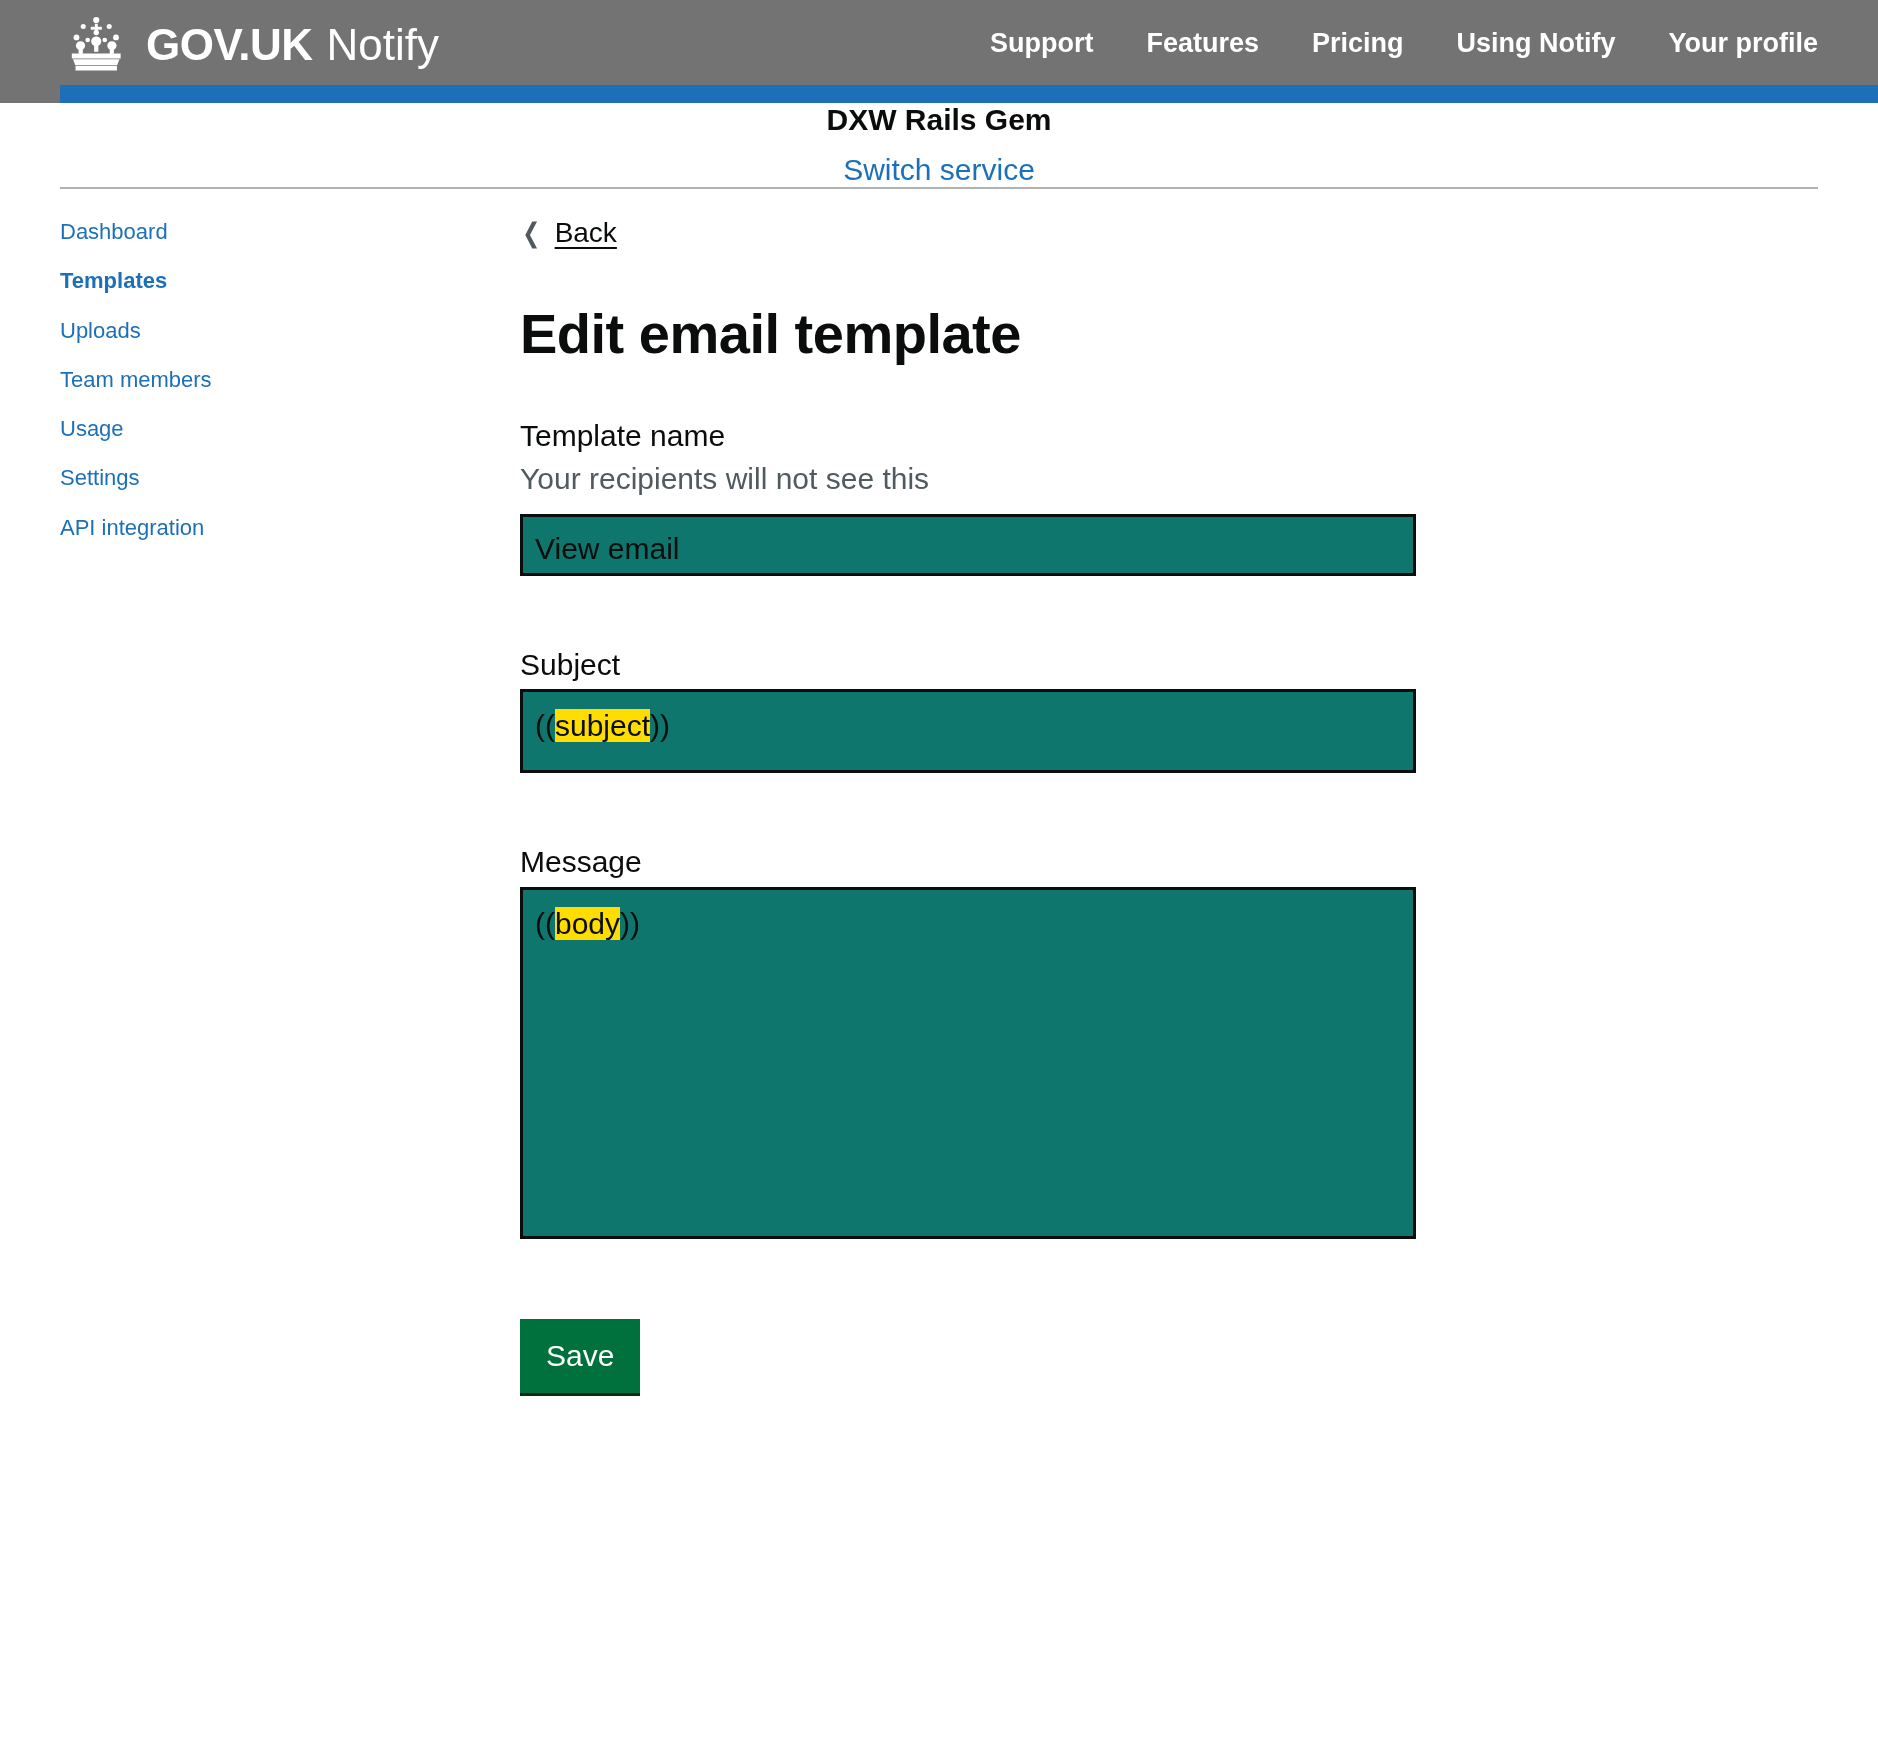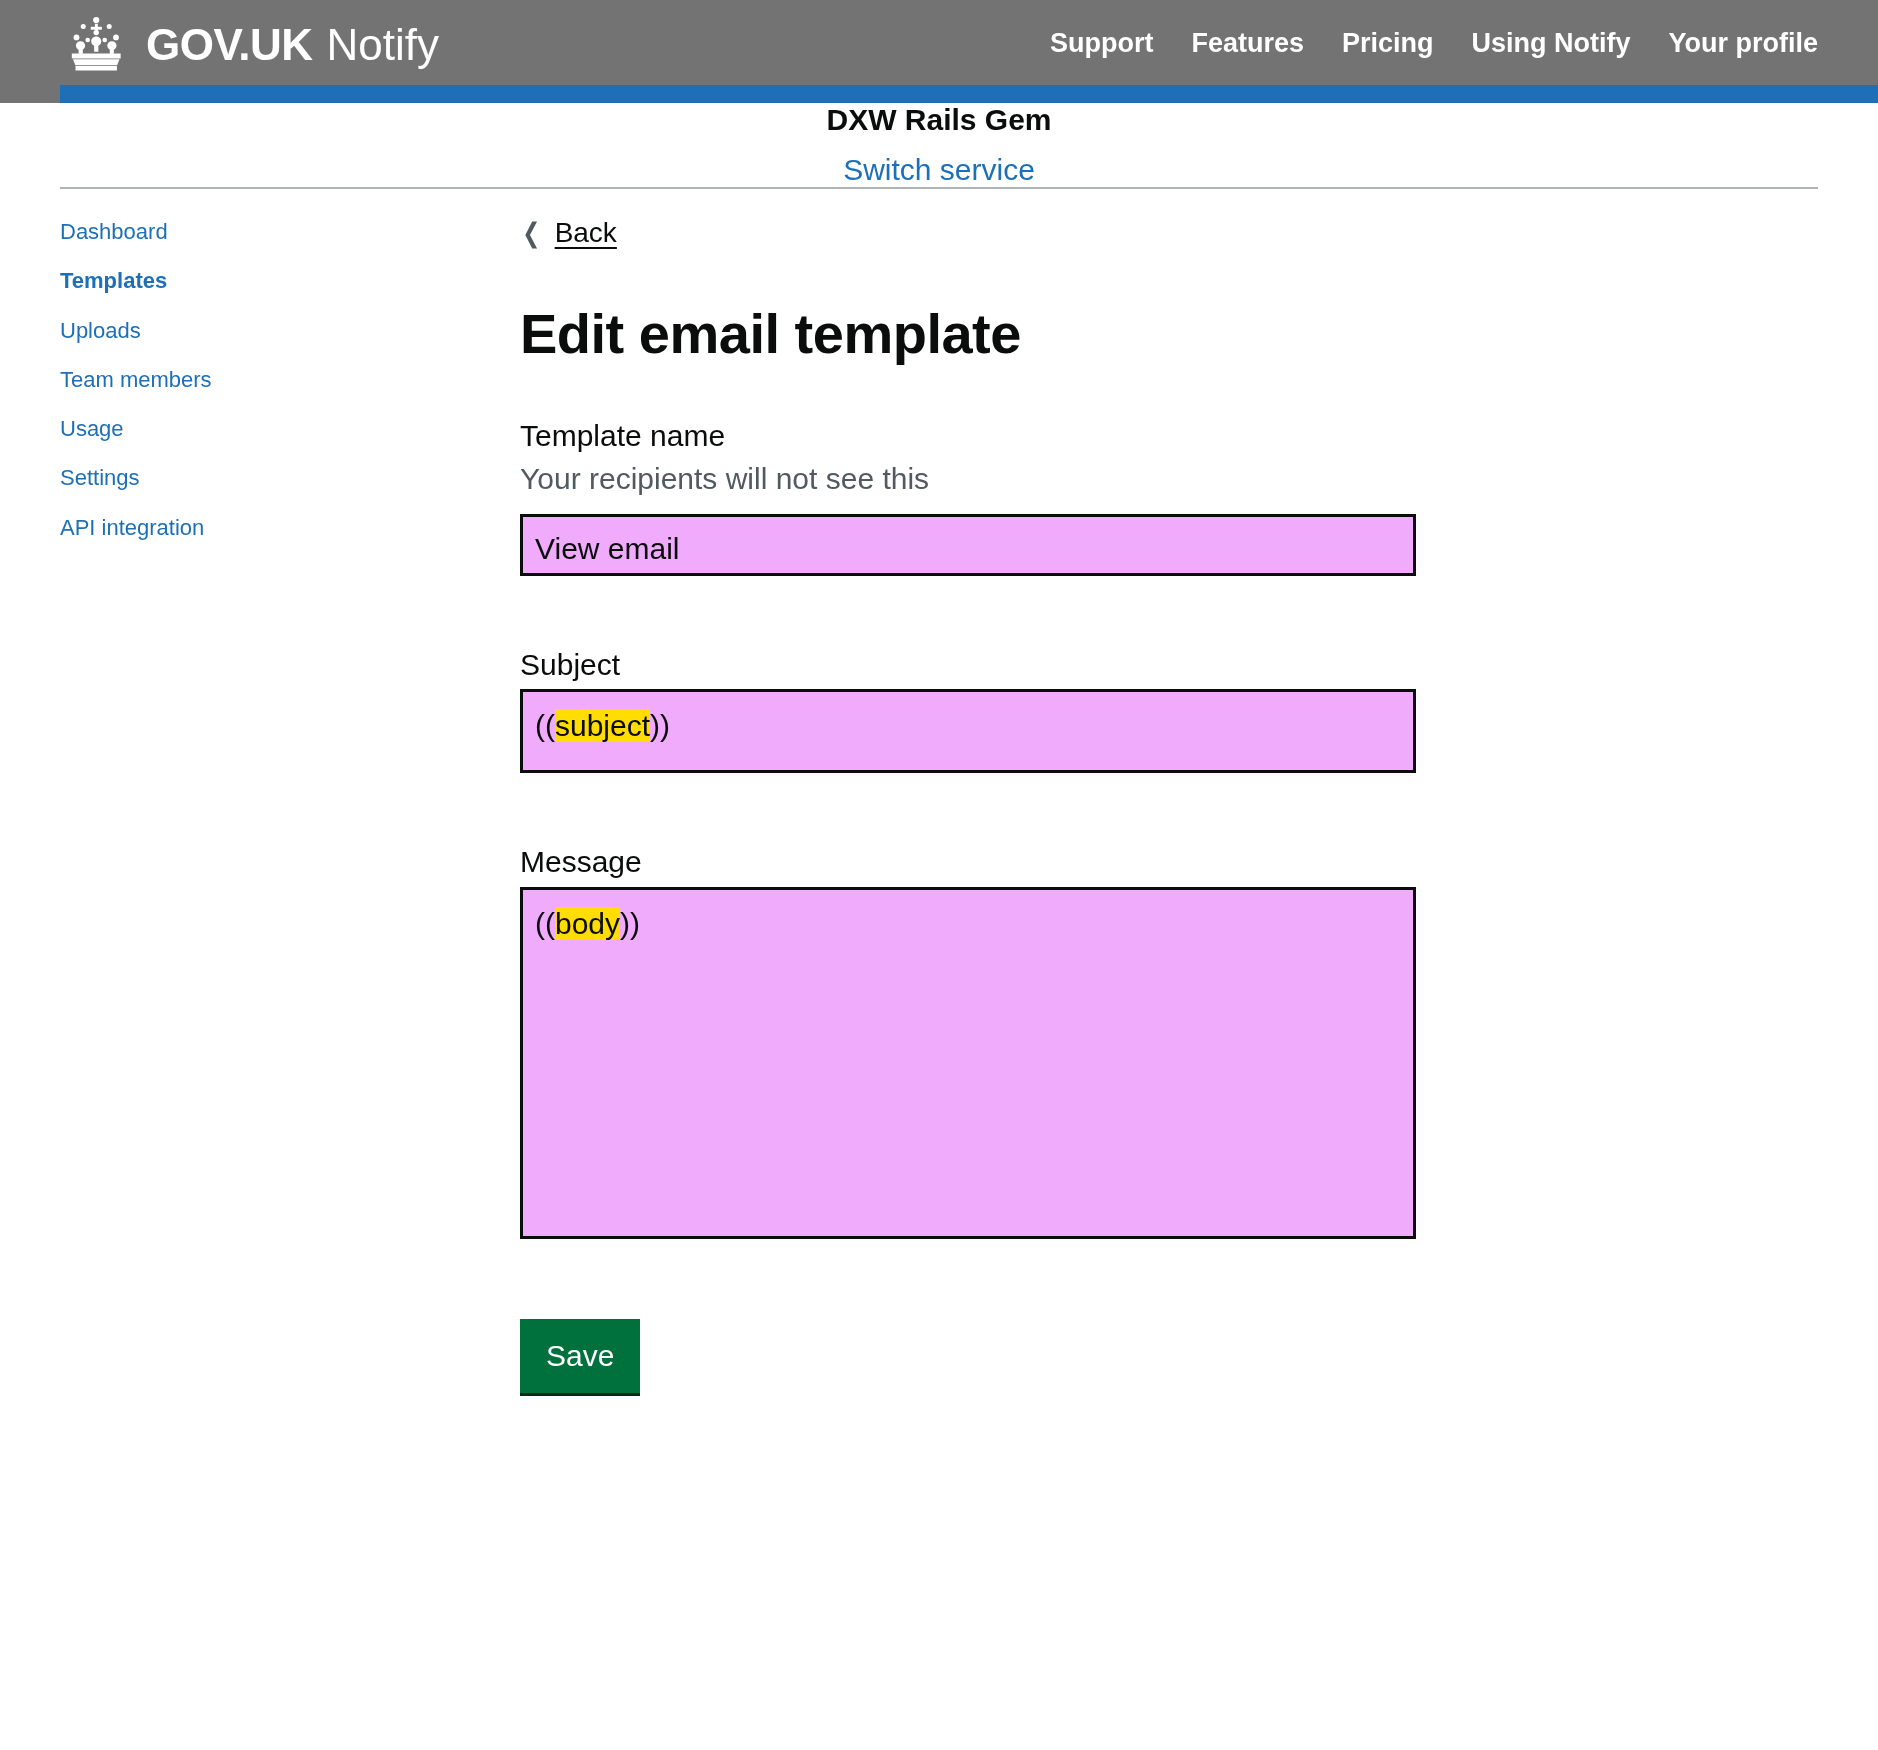--- a/index.html
+++ b/index.html
@@ -54,21 +54,21 @@
     font-size: 44px;
     font-weight: normal;
     line-height: 1;
     color: #ffffff;
     margin-left: 14px;
   }
   .header-nav {
     margin-left: auto;
     display: flex;
     align-items: center;
-    gap: 38px;
+    gap: 53px;
     margin-top: 28px;
     padding-right: 0px;
   }
   .header-nav a {
     color: #ffffff;
     text-decoration: none;
     font-size: 27px;
     font-weight: bold;
     white-space: nowrap;
   }
@@ -175,21 +175,21 @@
     display: block;
     font-size: 30px;
     line-height: 1.25;
     color: #505a5f;
     margin-bottom: 16px;
   }
   .field-box {
     box-sizing: border-box;
     width: 896px;
     border: 3px solid #0b0c0c;
-    background: #f0abfc;
+    background: #0f766e;
     font-family: "Liberation Sans", sans-serif;
     font-size: 30px;
     line-height: 1.3;
     color: #0b0c0c;
     padding: 14px 12px 12px 12px;
     display: block;
     white-space: pre-wrap;
     overflow: hidden;
   }
   .field-box.single {

